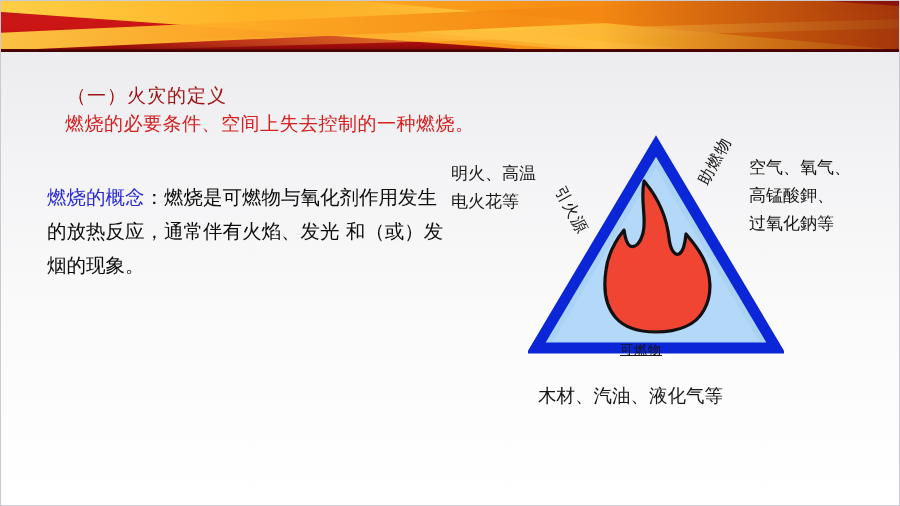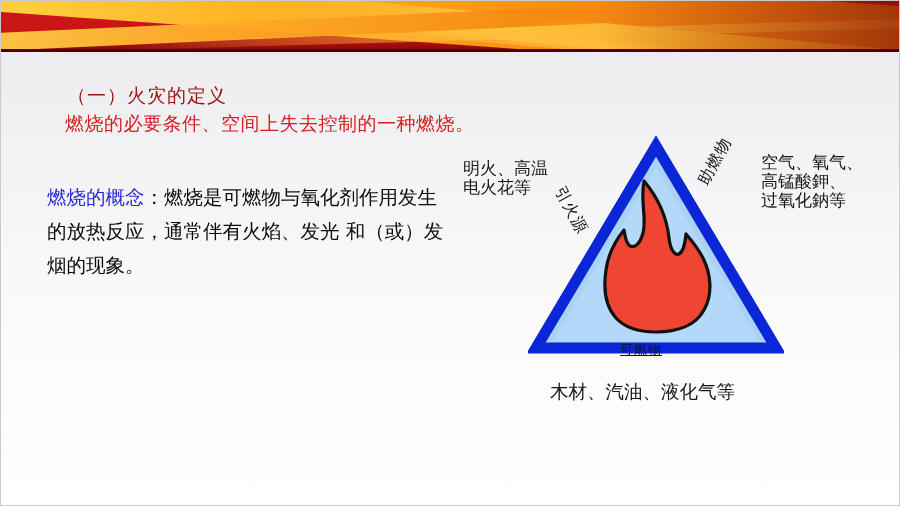--- a/index.html
+++ b/index.html
@@ -122,24 +122,23 @@
     letter-spacing: 0px;
   }
   .para.p1 { left: 46px; top: 180px; width: 400px; }
   .para.p2 { left: 46px; top: 281px; width: 410px; }
   .kw { color: #2a2ad6; }
 
   
   .side-label {
     position: absolute;
     font-size: 17px;
-    line-height: 19px;
+    line-height: 28px;
     color: #161616;
     white-space: pre-line;
-    margin-left: 12px;
   }
   .lbl-ignition  { left: 450px; top: 158px; }
   .lbl-oxidizer  { left: 748px; top: 152px; }
   .lbl-fuel-ex   { left: 537px; top: 381px; font-size: 18.5px; }
 
   
   .tri-wrap {
     position: absolute;
     left: 527px; top: 133px;
     width: 256px; height: 228px;

